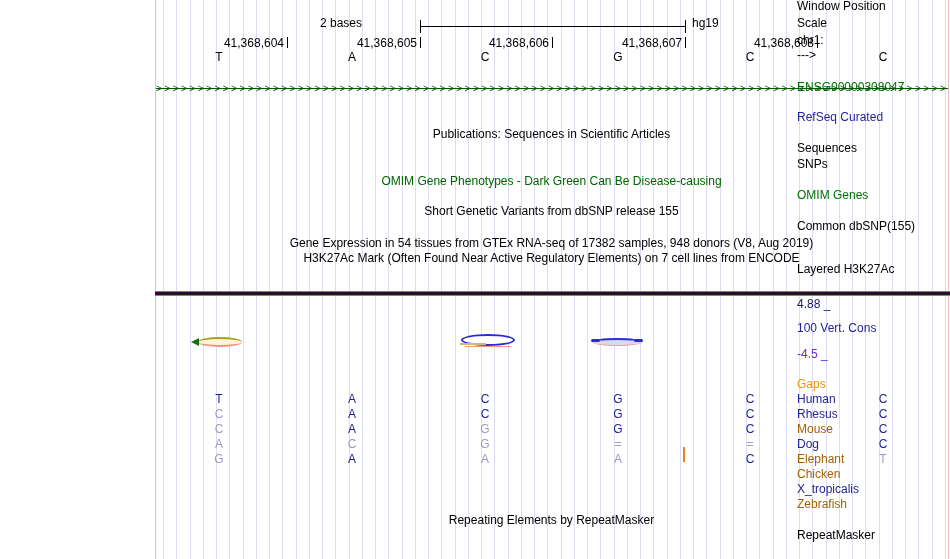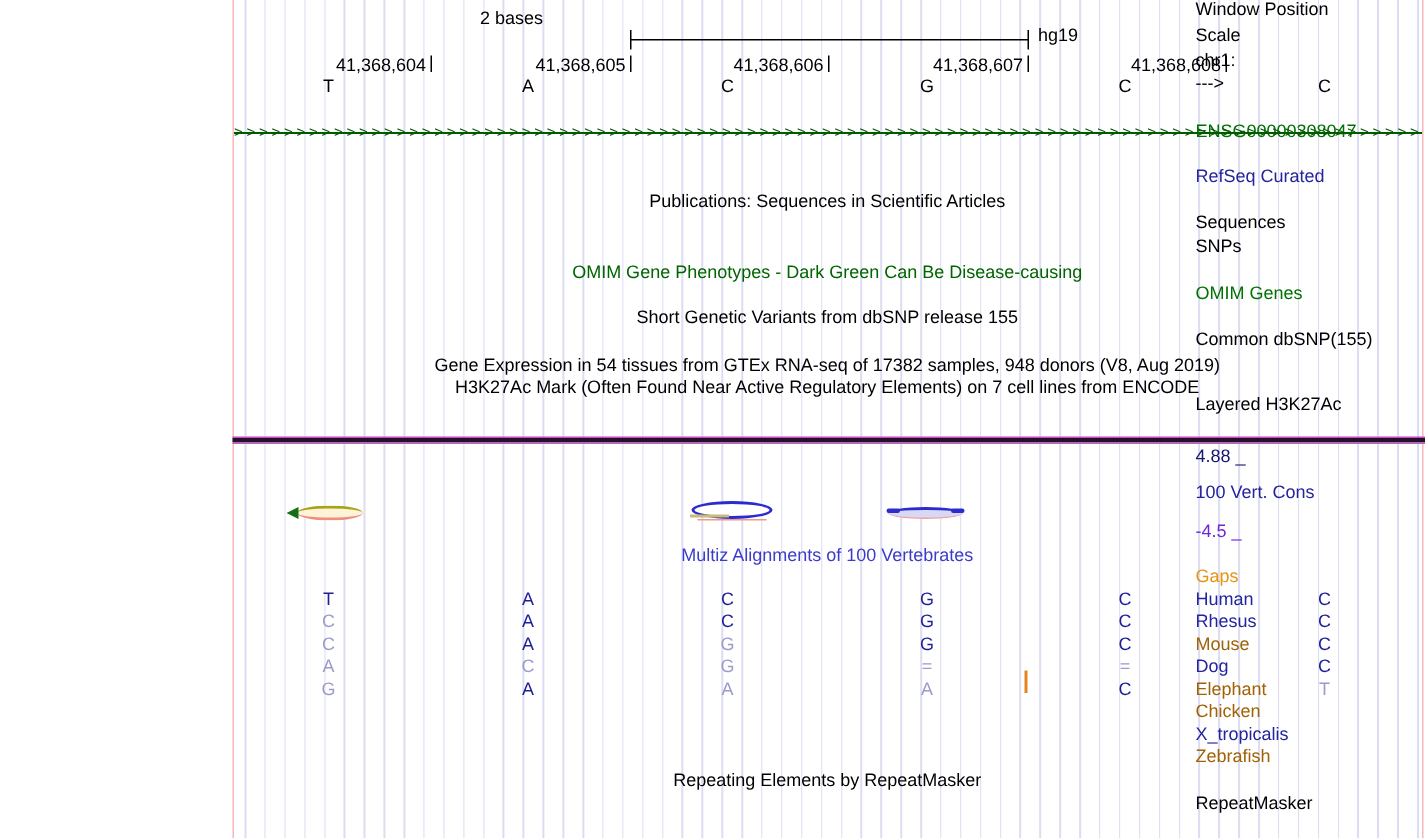--- a/index.html
+++ b/index.html
@@ -68,21 +68,21 @@
   <div class="glabel" style="top:142px;width:150px">Sequences</div>
   <div class="glabel" style="top:158px;width:150px">SNPs</div>
   <div class="glabel green" style="top:189px;width:150px">OMIM Genes</div>
   <div class="glabel" style="top:220px;width:150px">Common dbSNP(155)</div>
   <div class="glabel" style="top:263px;width:150px">Layered H3K27Ac</div>
   <div class="glabel consmax" style="top:298px;width:150px">4.88 _</div>
   <div class="glabel blue" style="top:322px;width:150px">100 Vert. Cons</div>
   <div class="glabel consmin" style="top:348px;width:150px">-4.5 _</div>
   <div class="glabel" style="top:529px;width:150px">RepeatMasker</div>
 
-  <div class="glabel" style="top:6px;right:auto;left:320px;width:95px">2 bases</div>
+  <div class="glabel" style="top:17px;right:auto;left:320px;width:95px">2 bases</div>
   <div class="rulerline">
     <div class="rulertick" style="left:0"></div>
     <div class="rulertick" style="right:0"></div>
   </div>
   <div class="glabel" style="top:17px;right:auto;left:692px;width:40px;text-align:left">hg19</div>
 
   <div class="coord" style="left:187px;top:36px">41,368,604</div>
   <div class="coord" style="left:320px;top:36px">41,368,605</div>
   <div class="coord" style="left:452px;top:36px">41,368,606</div>
   <div class="coord" style="left:585px;top:36px">41,368,607</div>
@@ -113,21 +113,20 @@
   </div>
   <div class="mark mark2">
     <div class="under"></div>
     <div class="tan"></div>
   </div>
   <div class="mark mark3">
     <div class="cap" style="left:-1px"></div>
     <div class="cap" style="right:-1px"></div>
   </div>
 
-  <div class="center titleblue" style="top:364px">Multiz Alignments of 100 Vertebrates</div>
 
   <div class="glabel" style="top:378px;width:150px" data-tone="orange">Gaps</div>
   <div class="glabel" style="top:393px;width:150px" data-tone="blue">Human</div>
   <div class="glabel" style="top:408px;width:150px" data-tone="blue">Rhesus</div>
   <div class="glabel" style="top:423px;width:150px" data-tone="green">Mouse</div>
   <div class="glabel" style="top:438px;width:150px" data-tone="blue">Dog</div>
   <div class="glabel" style="top:453px;width:150px" data-tone="green">Elephant</div>
   <div class="glabel" style="top:468px;width:150px" data-tone="green">Chicken</div>
   <div class="glabel" style="top:483px;width:150px" data-tone="blue">X_tropicalis</div>
   <div class="glabel" style="top:498px;width:150px" data-tone="green">Zebrafish</div>

